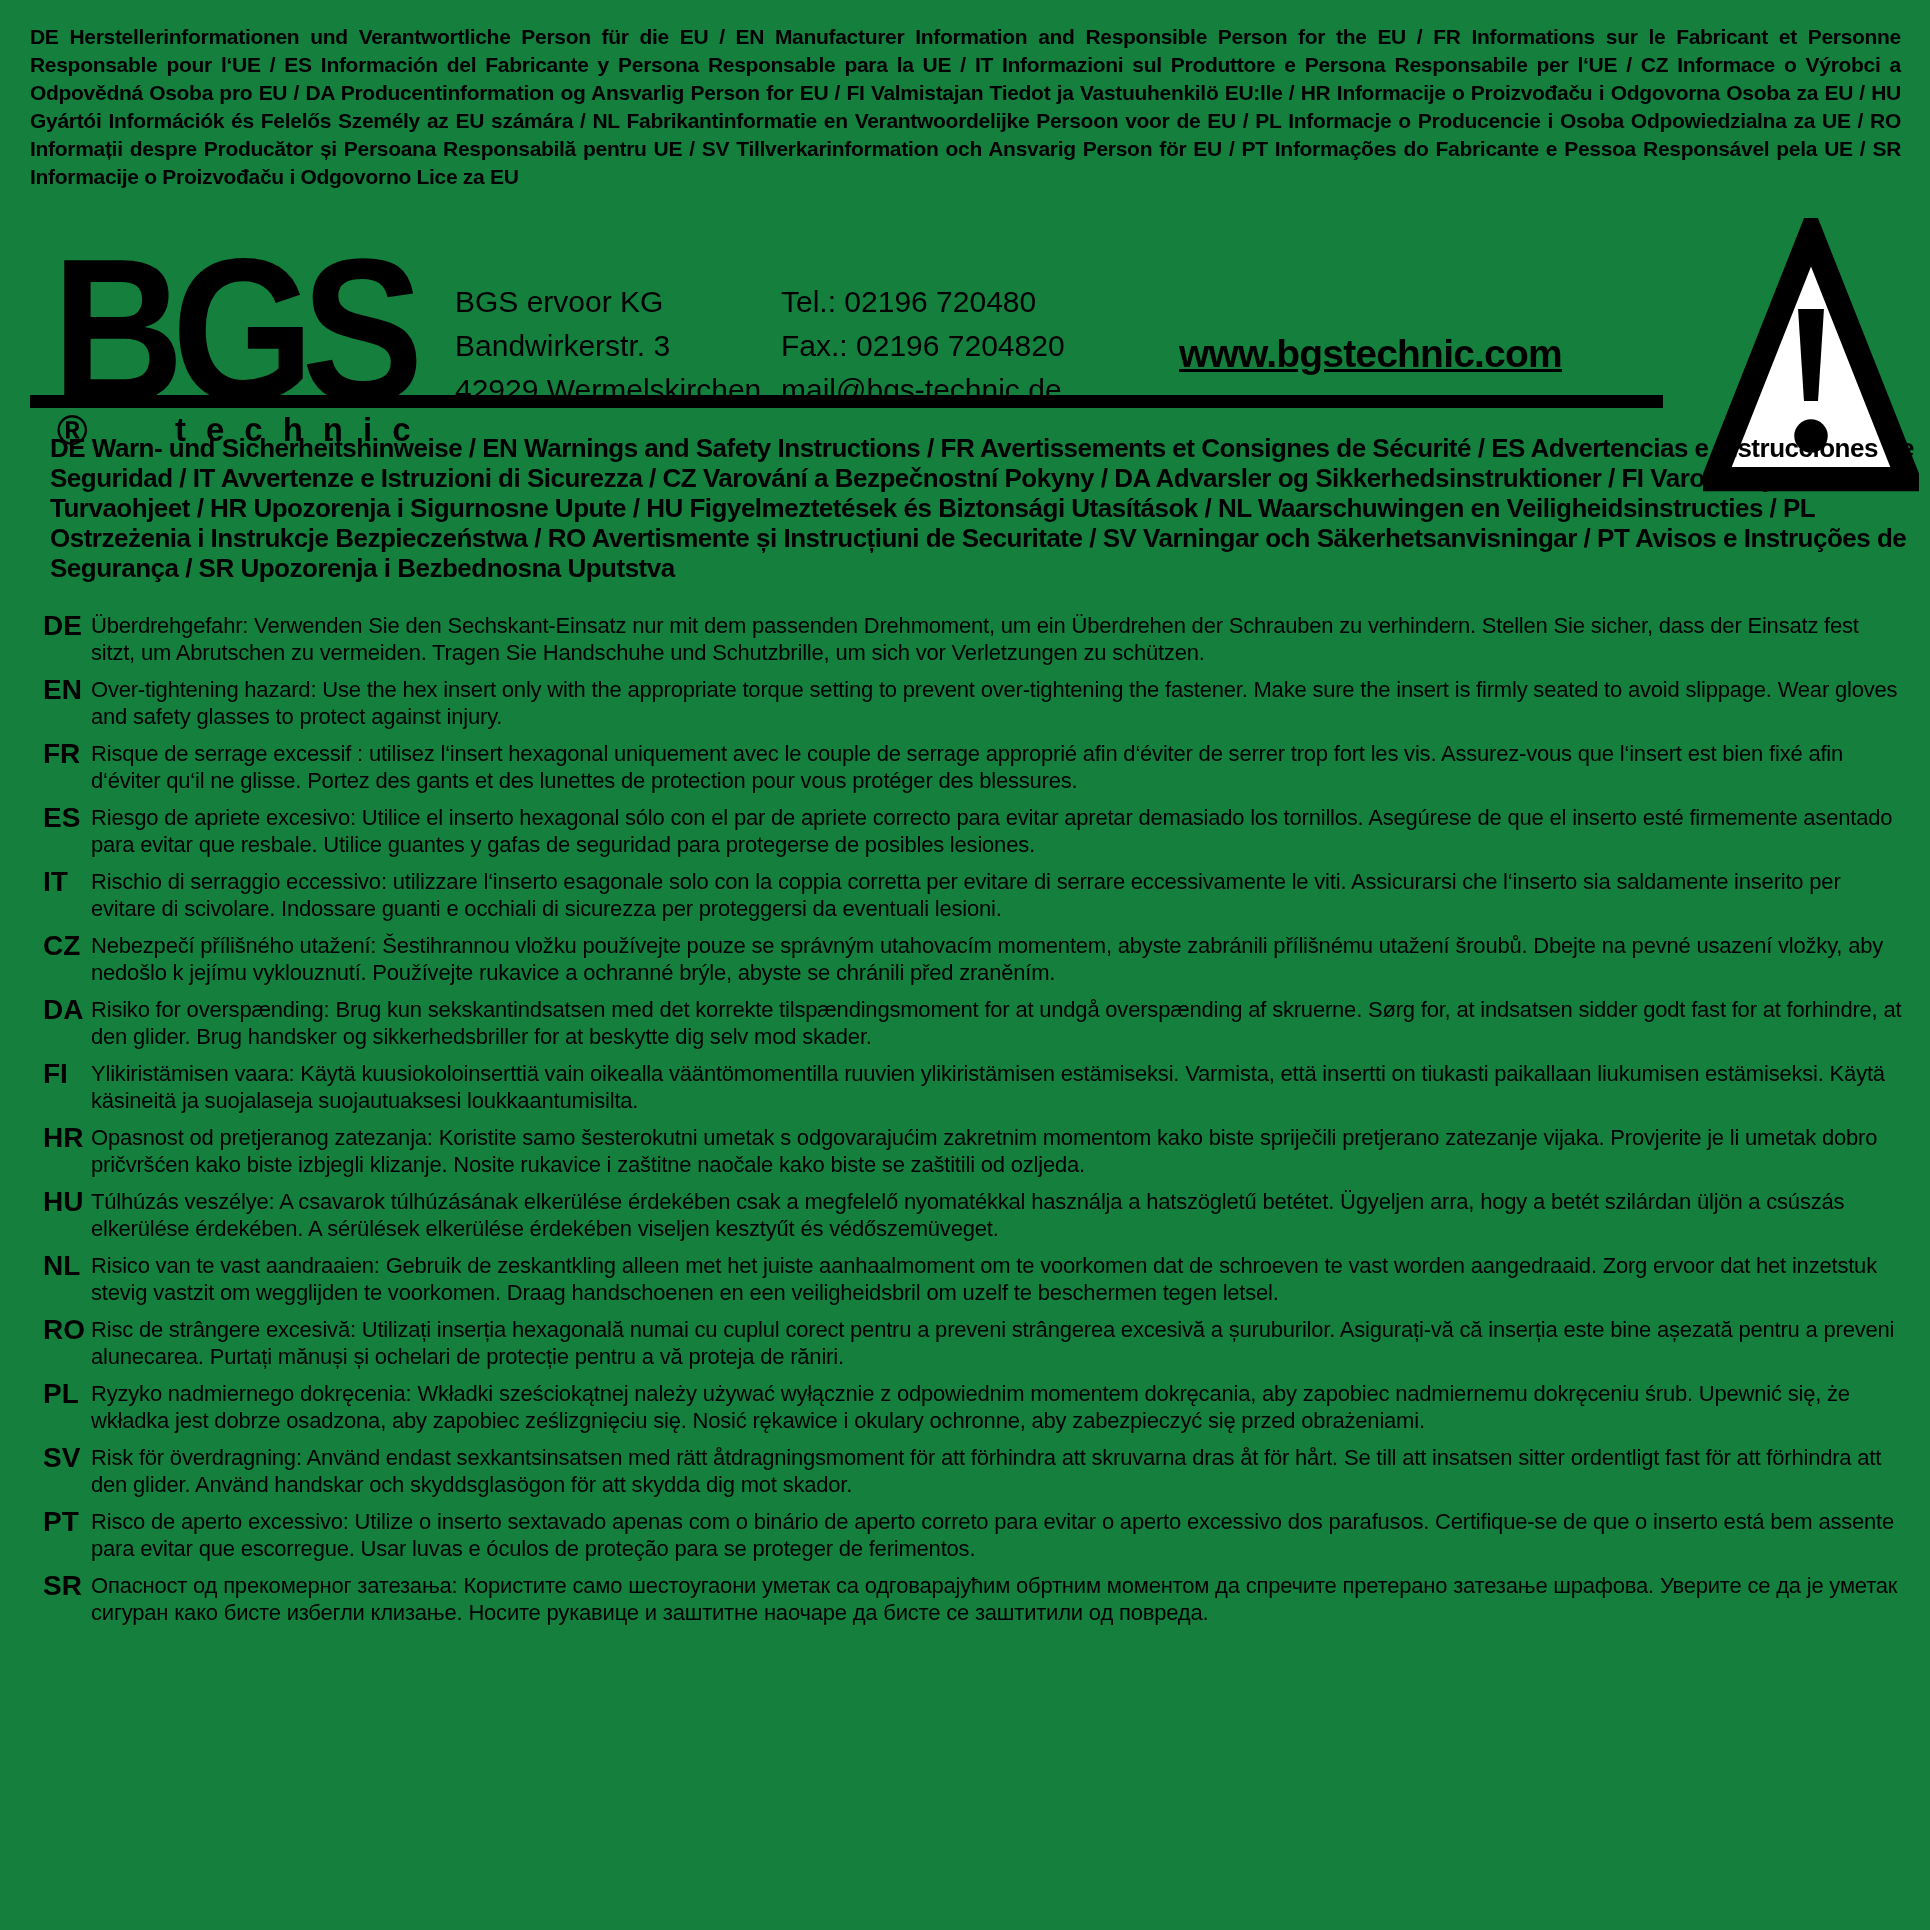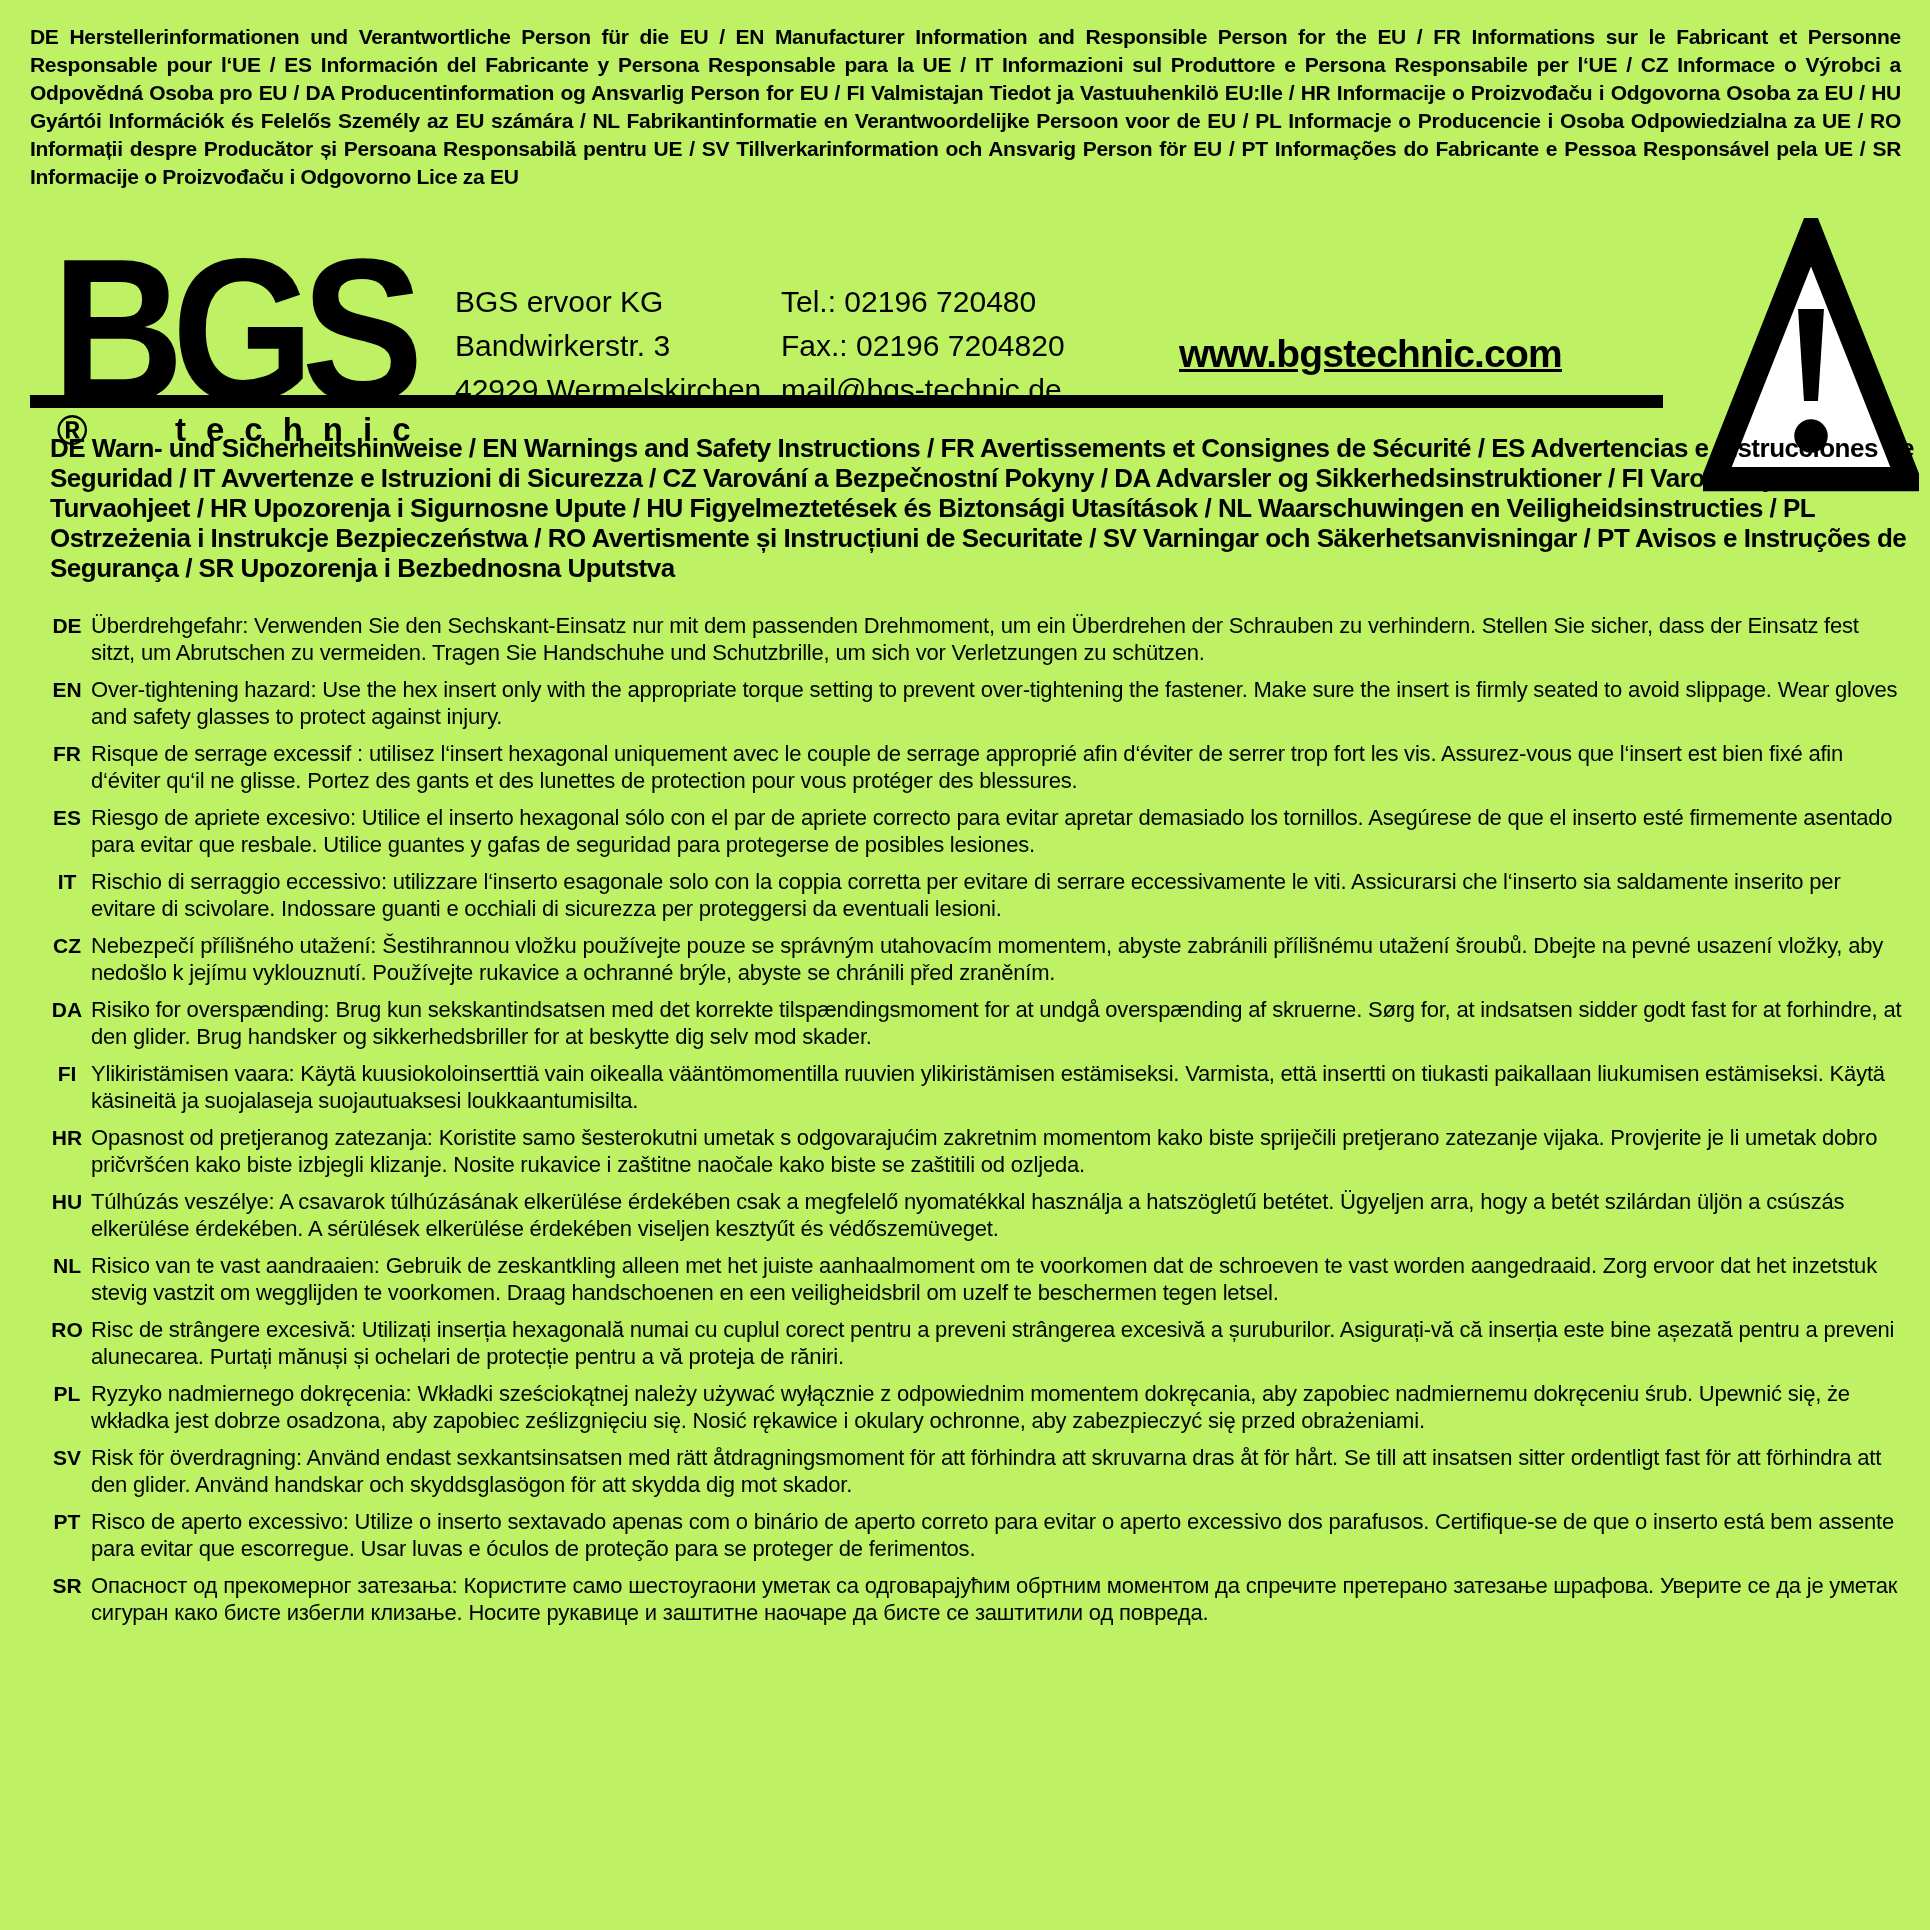--- a/index.html
+++ b/index.html
@@ -5,21 +5,21 @@
 <style>
   * { margin:0; padding:0; box-sizing:border-box; }
   html,body { background:#fff; }
   body {
     width:1930px; height:1930px;
     position:relative;
     font-family:"Liberation Sans","DejaVu Sans",sans-serif;
     color:#000;
     overflow:hidden;
   }
-  .page { position:absolute; inset:0; background:#bef264; }
+  .page { position:absolute; inset:0; background:#15803d; }
 
   
   .hdr-top {
     position:absolute; left:30px; top:23px; width:1871px;
     font-weight:bold; font-size:21px; line-height:28px;
     text-align:justify; letter-spacing:-0.3px;
   }
 
   
   .logo { position:absolute; left:44px; top:227px; width:389px; height:226px;margin-left:8px; }
@@ -44,21 +44,21 @@
     position:absolute; left:30px; top:433px; width:1871px;
     font-weight:bold; font-size:26px; line-height:30px;
     letter-spacing:-0.5px;
     margin-left:20px;
   }
 
   
   .entries { position:absolute; left:43px; top:613px; width:1862px; }
   .entry { display:flex; margin-bottom:11px; }
   .entry .code {
-    flex:0 0 48px; font-weight:bold; font-size:21px; line-height:26.5px;text-align:center;
+    flex:0 0 48px; font-weight:bold; font-size:28px; line-height:26.5px;
   }
   .entry .txt {
     flex:1; font-size:22px; line-height:26.5px; letter-spacing:-0.2px;
   }
 </style>
 </head>
 <body>
 
 <div class="page">
 

